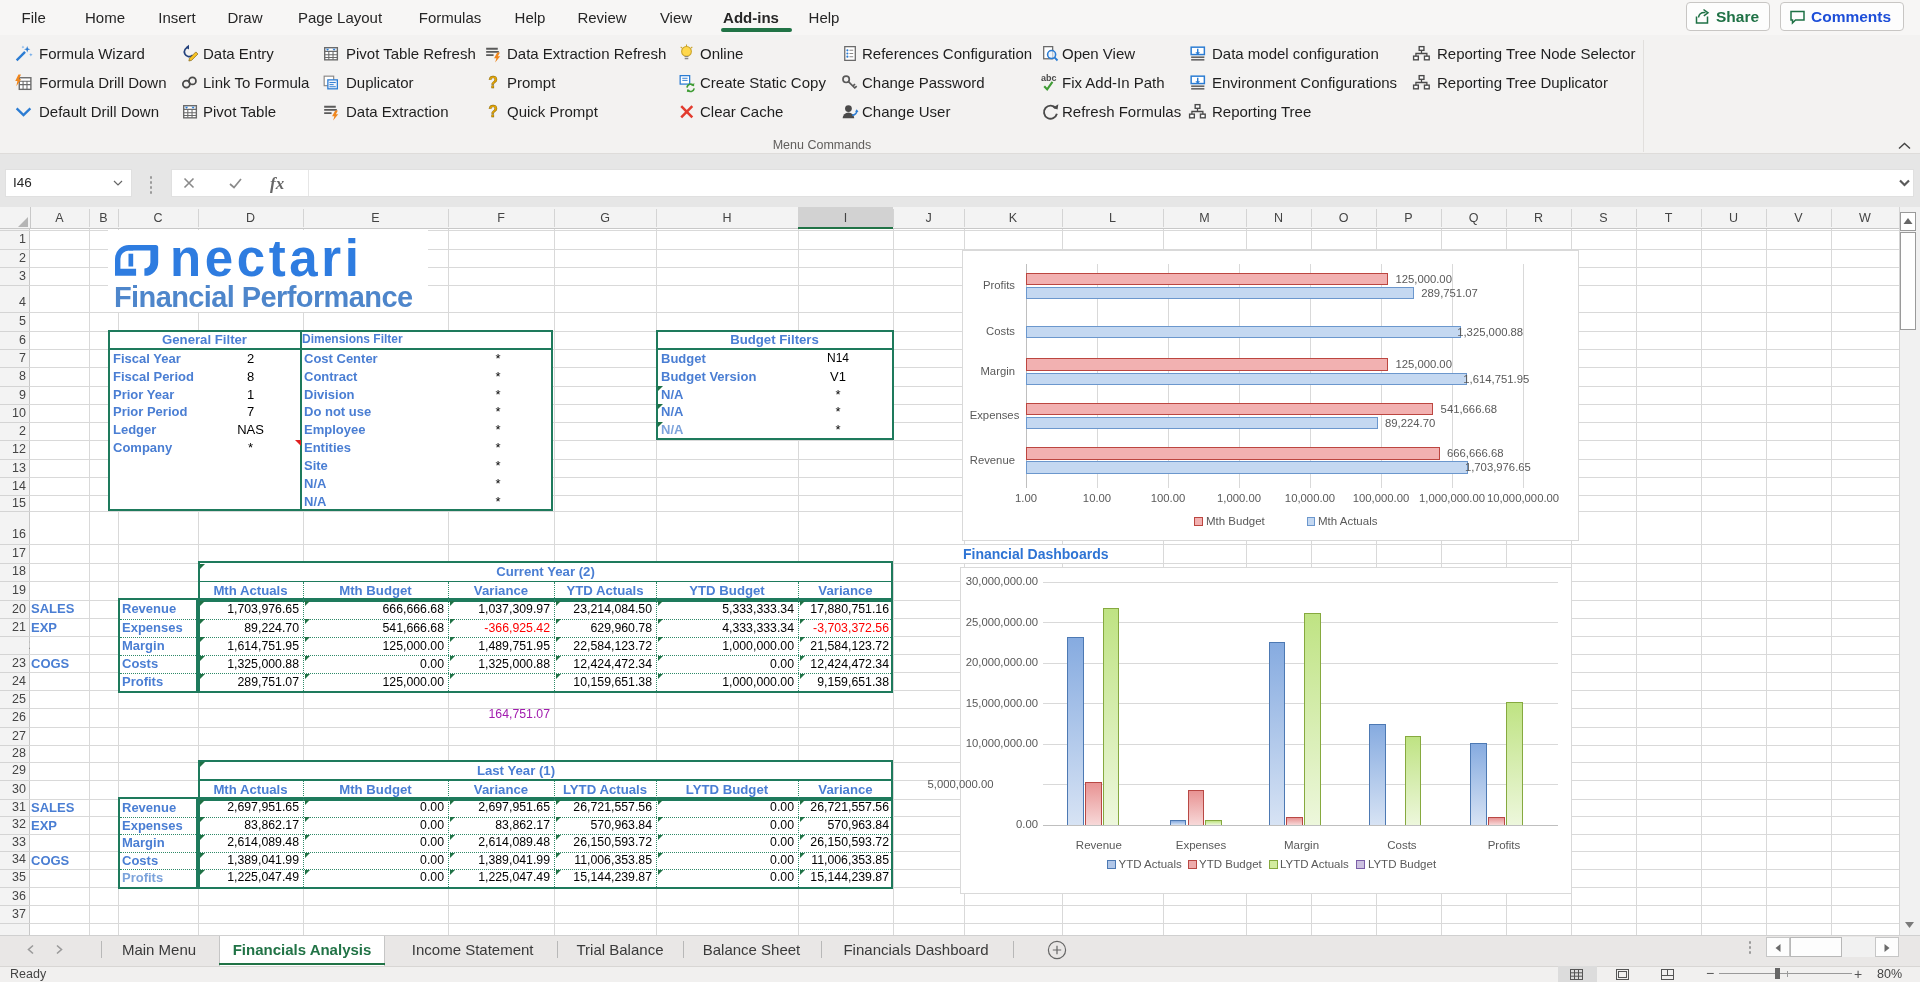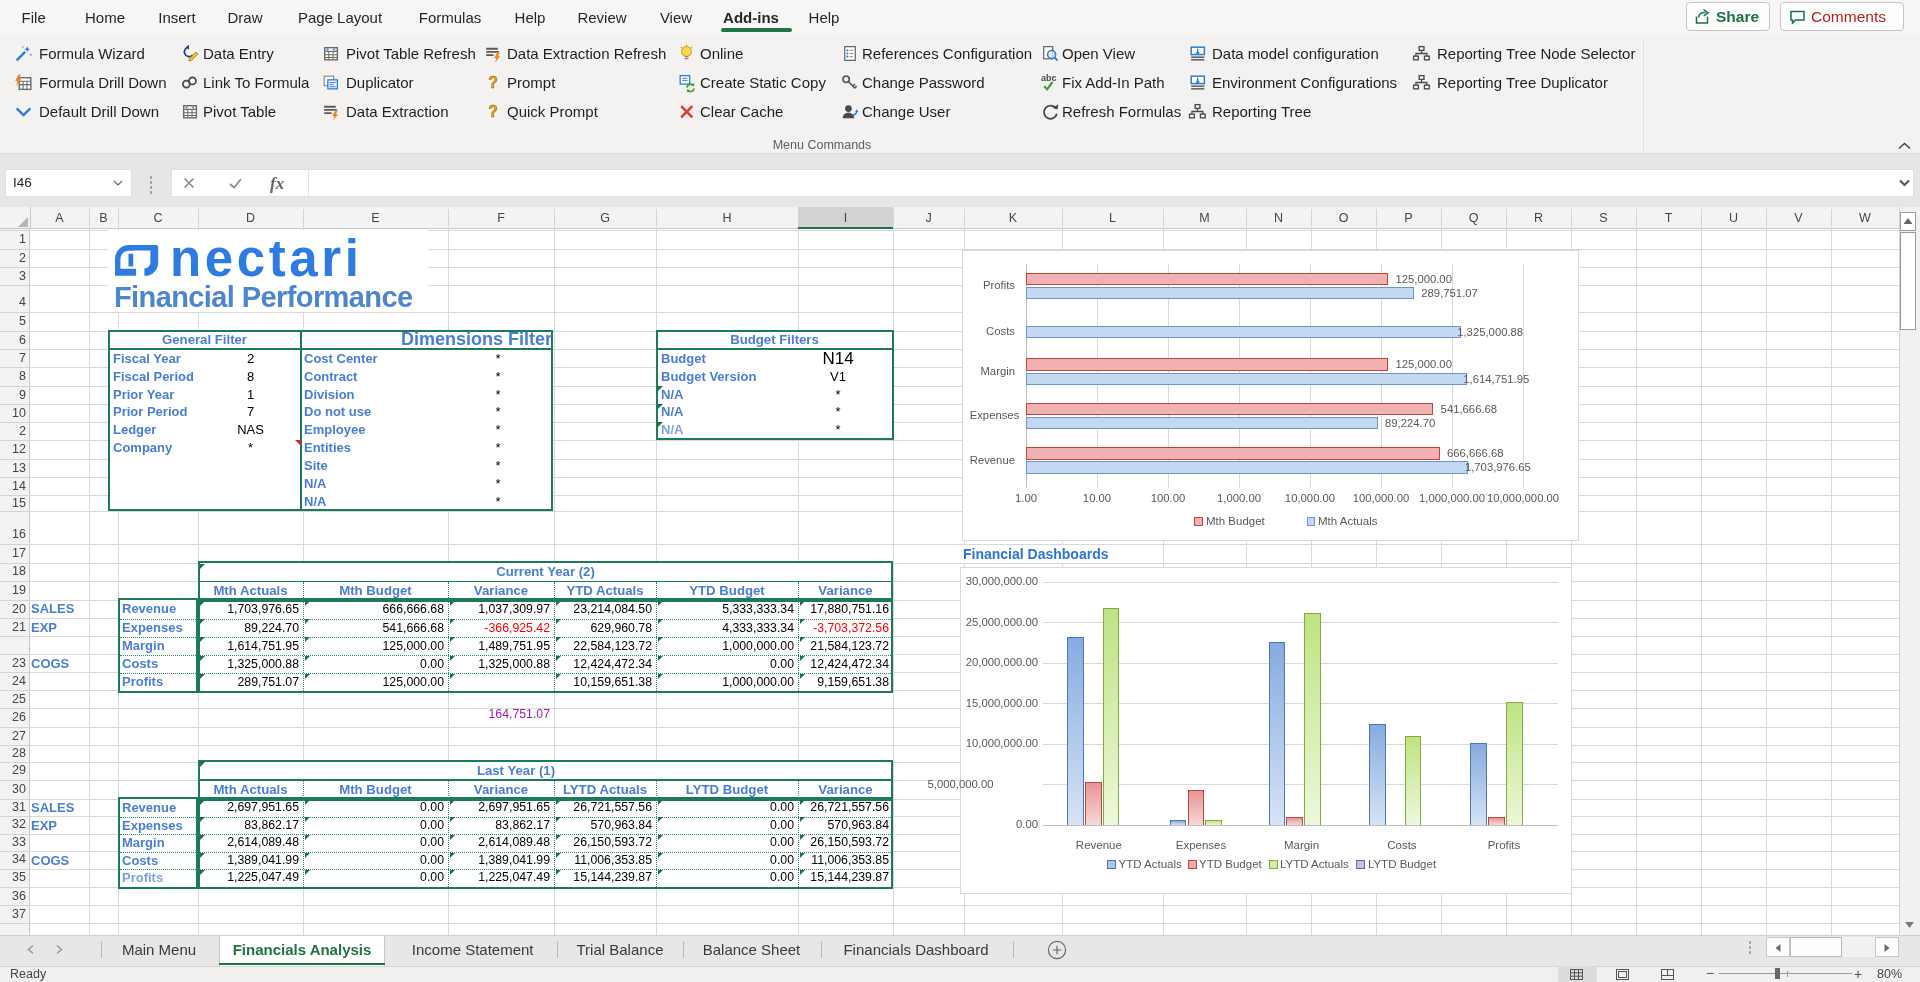--- a/index.html
+++ b/index.html
@@ -33,21 +33,21 @@
 <div class="" style="left:1780px;top:2px;width:124px;height:28.5px;background:#fdfdfd;border:1px solid #c8c6c4;border-radius:4px"></div>
 <svg style="left:1694px;top:8px" width="17" height="17" viewBox="0 0 17 17">
     <path d="M2.5 8.5 V15 H13.5 V8.5" fill="none" stroke="#1e7145" stroke-width="1.5"></path>
     <path d="M4.5 9.5 C5 5.5 8 4.2 11.5 4.5" fill="none" stroke="#1e7145" stroke-width="1.5"></path>
     <path d="M9.5 1.5 L14 4.8 L9.8 7.8" fill="none" stroke="#1e7145" stroke-width="1.5"></path>
   </svg>
 <div class="t " style="left:1716px;top:3px;font-size:15.5px;font-weight:bold;color:#1e7145;line-height:27px">Share</div>
 <svg style="left:1789px;top:9px" width="17" height="16" viewBox="0 0 17 16">
     <path d="M2 2.5 H15 V11 H6.5 L3.5 14 V11 H2 Z" fill="none" stroke="#1e7145" stroke-width="1.5"></path>
   </svg>
-<div class="t " style="left:1811px;top:3px;font-size:15.5px;font-weight:normal;color:#b91c1c;line-height:27px">Comments</div>
+<div class="t " style="left:1811px;top:3px;font-size:15.5px;font-weight:bold;color:#1d4ed8;line-height:27px">Comments</div>
 <div class="" style="left:0px;top:35px;width:1920px;height:118.5px;background:#f3f2f1"></div>
 <div class="" style="left:0px;top:152.5px;width:1920px;height:1px;background:#dedcda"></div>
 <svg style="left:14px;top:44px" width="19" height="19" viewBox="0 0 18 18">
     <path d="M2.5 15.5 L10.5 7.5" stroke="#2b7cd3" stroke-width="2.2" fill="none"></path>
     <path d="M12.5 2 l.8 2.2 2.2.8-2.2.8-.8 2.2-.8-2.2-2.2-.8 2.2-.8z" fill="#2b7cd3"></path>
     <path d="M16 8.5 l.5 1.2 1.2.5-1.2.5-.5 1.2-.5-1.2-1.2-.5 1.2-.5z" fill="#6aa7e8"></path>
     <path d="M8.5 1.5 l.4 1 1 .4-1 .4-.4 1-.4-1-1-.4 1-.4z" fill="#6aa7e8"></path>
   </svg>
 <div class="t rt" style="left:39px;top:44.5px;line-height:18px">Formula Wizard</div>
 <svg style="left:14px;top:73px" width="19" height="19" viewBox="0 0 18 18">
@@ -425,21 +425,21 @@
       <rect x="135" y="87" width="47" height="128"></rect>
       <path d="M137,0 H407 A25,25 0 0 1 432,25 V176 A132,132 0 0 1 300,308 H294 V236 A60,60 0 0 0 354,176 V54 H137 Z"></path>
     </g>
   </svg>
 <div class="t " style="left:170px;top:229px;font-size:51px;font-weight:bold;letter-spacing:3.6px;color:#2e7ce0">nectari</div>
 <div class="t " style="left:114px;top:280.5px;font-size:29px;font-weight:bold;letter-spacing:-0.6px;color:#4e86cb">Financial Performance</div>
 <div class="" style="left:108px;top:329.5px;width:445px;height:181.5px;background:#fff;border:2px solid #1e7a5c"></div>
 <div class="" style="left:300px;top:329.5px;width:2px;height:181.5px;background:#1e7a5c"></div>
 <div class="" style="left:108px;top:347.8px;width:445px;height:2px;background:#1e7a5c"></div>
 <div class="t lbl" style="left:108px;top:331px;width:193px;text-align:center;line-height:17px;font-size:13.2px">General Filter</div>
-<div class="t lbl" style="left:302px;top:331px;width:250px;text-align:right;line-height:17px;font-size:18px">Dimensions Filter</div>
+<div class="t lbl" style="left:302px;top:331px;width:250px;text-align:left;line-height:17px;font-size:12px">Dimensions Filter</div>
 <div class="t lbl" style="left:113px;top:349.8px;line-height:17.85px">Fiscal Year</div>
 <div class="t " style="left:198px;top:349.8px;font-size:13px;color:#000;width:105px;text-align:center;line-height:17.85px">2</div>
 <div class="t lbl" style="left:113px;top:367.7px;line-height:17.85px">Fiscal Period</div>
 <div class="t " style="left:198px;top:367.7px;font-size:13px;color:#000;width:105px;text-align:center;line-height:17.85px">8</div>
 <div class="t lbl" style="left:113px;top:385.5px;line-height:17.85px">Prior Year</div>
 <div class="t " style="left:198px;top:385.5px;font-size:13px;color:#000;width:105px;text-align:center;line-height:17.85px">1</div>
 <div class="t lbl" style="left:113px;top:403.4px;line-height:17.85px">Prior Period</div>
 <div class="t " style="left:198px;top:403.4px;font-size:13px;color:#000;width:105px;text-align:center;line-height:17.85px">7</div>
 <div class="t lbl" style="left:113px;top:421.2px;line-height:17.85px">Ledger</div>
 <div class="t " style="left:198px;top:421.2px;font-size:13px;color:#000;width:105px;text-align:center;line-height:17.85px">NAS</div>
@@ -461,21 +461,21 @@
 <div class="t " style="left:448px;top:456.9px;font-size:13px;color:#000;width:100px;text-align:center;line-height:17.85px">*</div>
 <div class="t lbl" style="left:304px;top:474.8px;line-height:17.85px">N/A</div>
 <div class="t " style="left:448px;top:474.8px;font-size:13px;color:#000;width:100px;text-align:center;line-height:17.85px">*</div>
 <div class="t lbl" style="left:304px;top:492.6px;line-height:17.85px">N/A</div>
 <div class="t " style="left:448px;top:492.6px;font-size:13px;color:#000;width:100px;text-align:center;line-height:17.85px">*</div>
 <div class="tri" style="left:295px;top:439.5px;border-width:0 6px 6px 0;border-color:transparent #e02020 transparent transparent"></div>
 <div class="" style="left:656px;top:329.5px;width:237.5px;height:110px;background:#fff;border:2px solid #1e7a5c"></div>
 <div class="" style="left:656px;top:347.8px;width:237.5px;height:2px;background:#1e7a5c"></div>
 <div class="t lbl" style="left:656px;top:331px;width:237px;text-align:center;line-height:17px;font-size:13.2px">Budget Filters</div>
 <div class="t lbl" style="left:661px;top:349.8px;line-height:17.85px;color:#4a7ed3">Budget</div>
-<div class="t " style="left:798px;top:349.8px;font-size:17px;color:#000;width:80px;text-align:center;line-height:17.85px">N14</div>
+<div class="t " style="left:798px;top:349.8px;font-size:12px;color:#000;width:80px;text-align:center;line-height:17.85px">N14</div>
 <div class="t lbl" style="left:661px;top:367.7px;line-height:17.85px;color:#4a7ed3">Budget Version</div>
 <div class="t " style="left:798px;top:367.7px;font-size:13px;color:#000;width:80px;text-align:center;line-height:17.85px">V1</div>
 <div class="t lbl" style="left:661px;top:385.5px;line-height:17.85px;color:#4a7ed3">N/A</div>
 <div class="t " style="left:798px;top:385.5px;font-size:13px;color:#000;width:80px;text-align:center;line-height:17.85px">*</div>
 <div class="tri" style="left:657.5px;top:386.3px;border-width:5.5px 5.5px 0 0;border-color:#1f7145 transparent transparent transparent"></div>
 <div class="t lbl" style="left:661px;top:403.4px;line-height:17.85px;color:#4a7ed3">N/A</div>
 <div class="t " style="left:798px;top:403.4px;font-size:13px;color:#000;width:80px;text-align:center;line-height:17.85px">*</div>
 <div class="tri" style="left:657.5px;top:404.2px;border-width:5.5px 5.5px 0 0;border-color:#1f7145 transparent transparent transparent"></div>
 <div class="t lbl" style="left:661px;top:421.2px;line-height:17.85px;color:#7ca3db">N/A</div>
 <div class="t " style="left:798px;top:421.2px;font-size:13px;color:#000;width:80px;text-align:center;line-height:17.85px">*</div>

